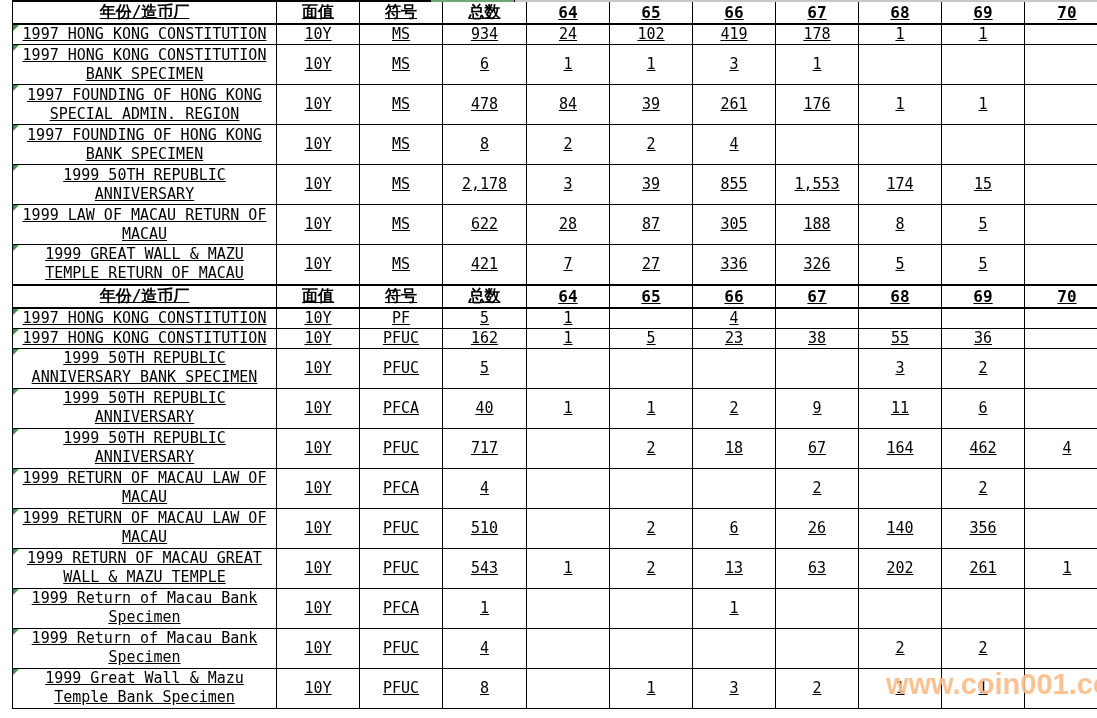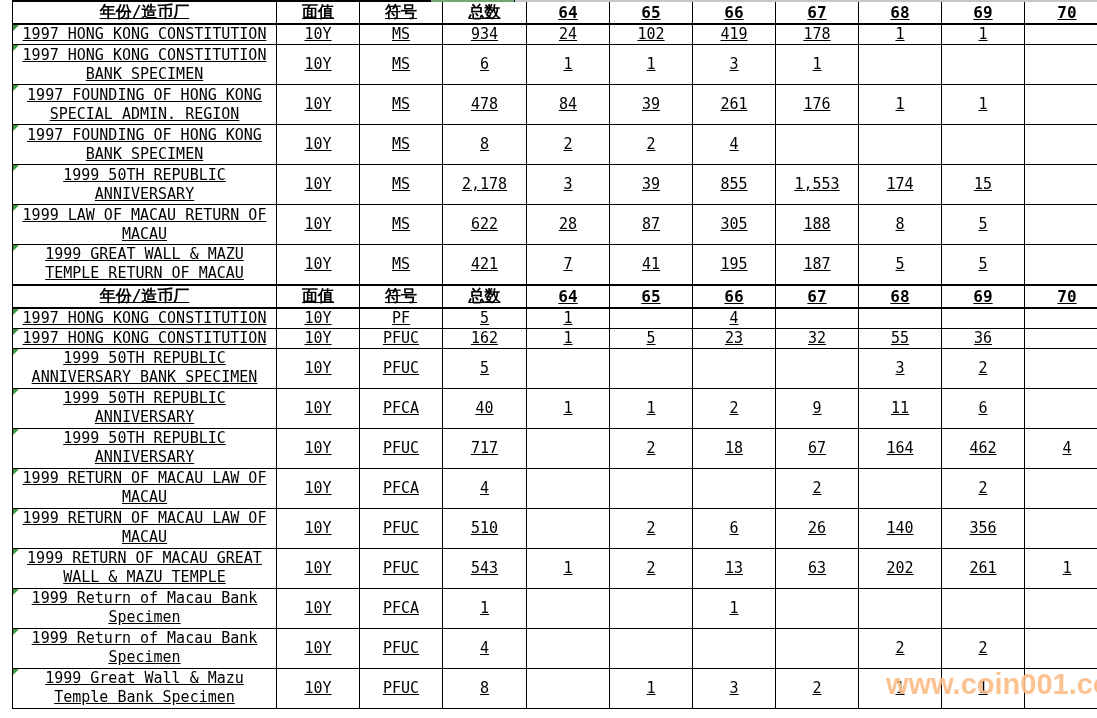--- a/index.html
+++ b/index.html
@@ -144,23 +144,23 @@
         <td>5</td>
         <td></td>
       </tr>
       <tr class="double">
         <td class="name"><span class="tri"></span><span>1999 GREAT WALL &amp; MAZU
 TEMPLE RETURN OF MACAU</span></td>
         <td>10Y</td>
         <td>MS</td>
         <td>421</td>
         <td>7</td>
-        <td>41</td>
-        <td>195</td>
-        <td>187</td>
+        <td>27</td>
+        <td>336</td>
+        <td>326</td>
         <td>5</td>
         <td>5</td>
         <td></td>
       </tr>
       <tr class="hdr2">
         <th>年份/造币厂</th>
         <th>面值</th>
         <th>符号</th>
         <th>总数</th>
         <th>64</th>
@@ -185,21 +185,21 @@
         <td></td>
       </tr>
       <tr class="single">
         <td class="name"><span class="tri"></span><span>1997 HONG KONG CONSTITUTION</span></td>
         <td>10Y</td>
         <td>PFUC</td>
         <td>162</td>
         <td>1</td>
         <td>5</td>
         <td>23</td>
-        <td>32</td>
+        <td>38</td>
         <td>55</td>
         <td>36</td>
         <td></td>
       </tr>
       <tr class="double">
         <td class="name"><span class="tri"></span><span>1999 50TH REPUBLIC
 ANNIVERSARY BANK SPECIMEN</span></td>
         <td>10Y</td>
         <td>PFUC</td>
         <td>5</td>

